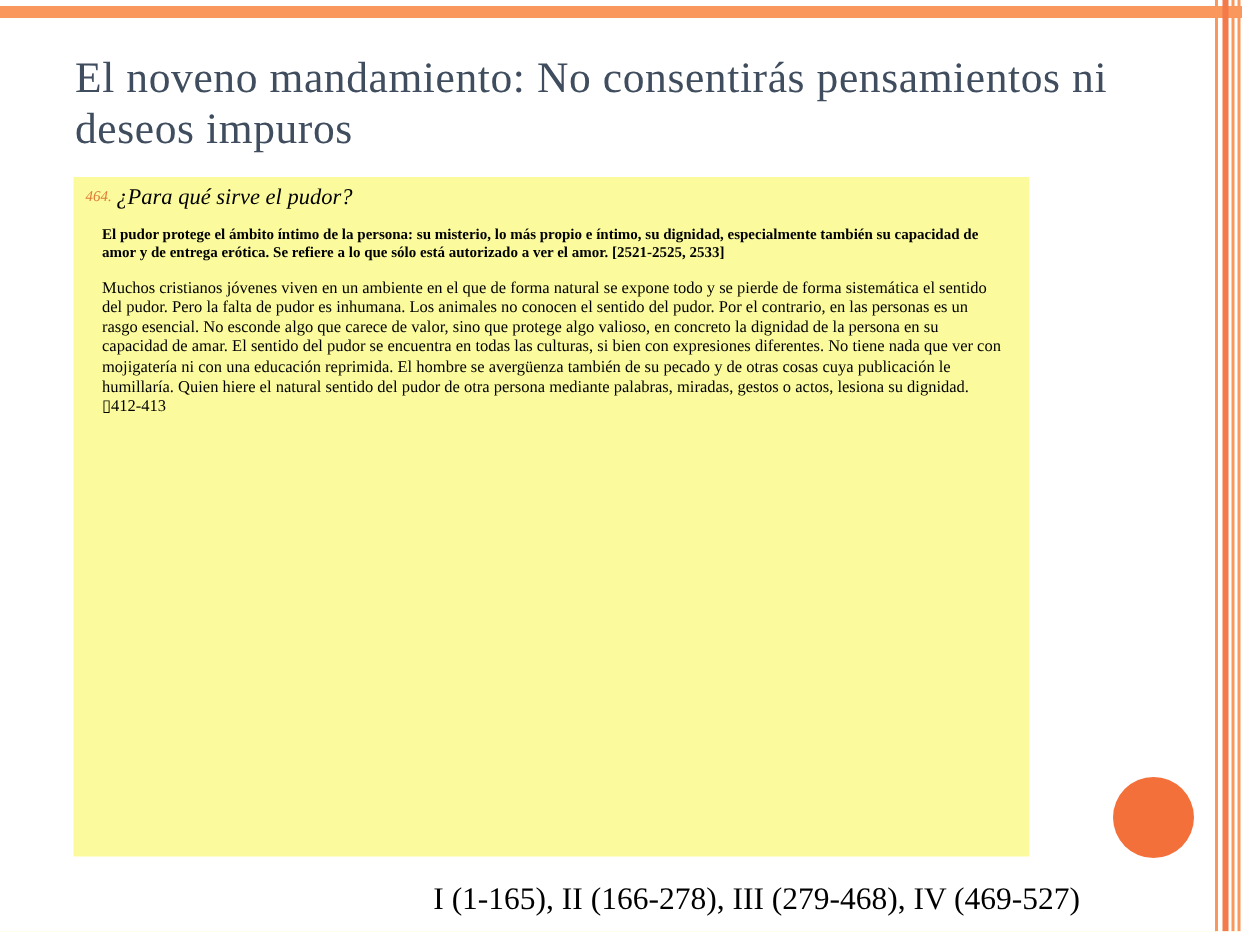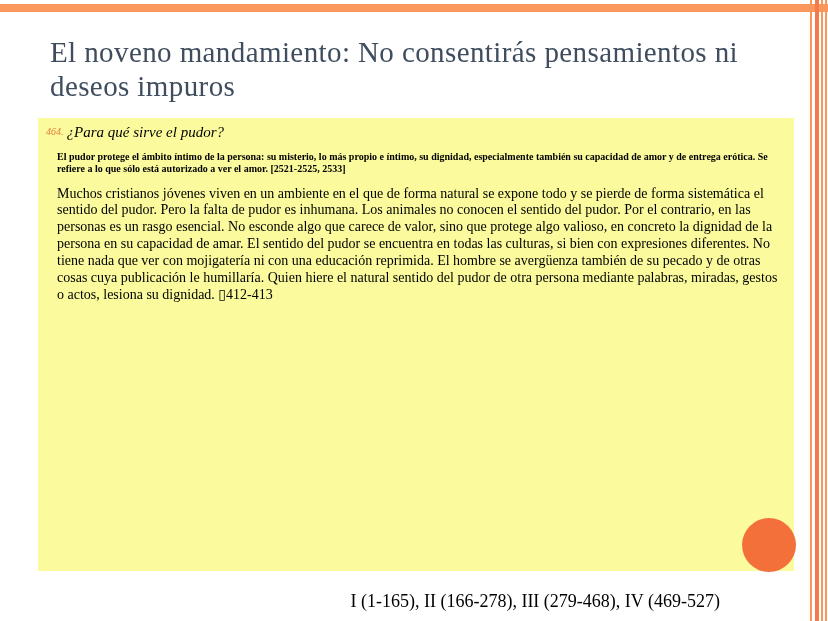--- a/index.html
+++ b/index.html
@@ -47,23 +47,23 @@
     font-size: 29px;
     line-height: 1.16;
     font-weight: 400;
     letter-spacing: 0.4px;
     color: var(--title-text, #3f4d5e);
   }
 
   
   .content-box {
     position: absolute;
-    left: 38px;
+    left: 49px;
     top: 118px;
-    width: 756px;
+    width: 637px;
     height: 453px;
     background: var(--box-bg, #fbfb9d);
     padding: 5px 16px 0 8px;
     color: var(--body-text, #000000);
   }
   .question-line {
     font-style: italic;
     font-size: 15px;
     line-height: 1.25;
   }
@@ -74,41 +74,41 @@
     vertical-align: 2px;
   }
   .answer {
     margin: 9px 0 0 11px;
     font-weight: bold;
     font-size: 10px;
     line-height: 1.24;
   }
   .commentary {
     margin: 10px 0 0 11px;
-    font-size: 14px;
+    font-size: 11px;
     line-height: 1.21;
   }
 
   
   .circle {
     position: absolute;
     left: 742px;
     top: 518px;
     width: 54px;
     height: 54px;
     border-radius: 50%;
     background: var(--circle, #f4703b);
   }
 
   
   .footer {
     position: absolute;
     right: 108px;
     bottom: 9px;
-    font-size: 18px;
+    font-size: 21px;
     color: var(--body-text, #000000);
     white-space: nowrap;
   }
 </style>
 </head>
 <body>
 
 <div class="slide">
 
   <div class="top-bar"></div>

